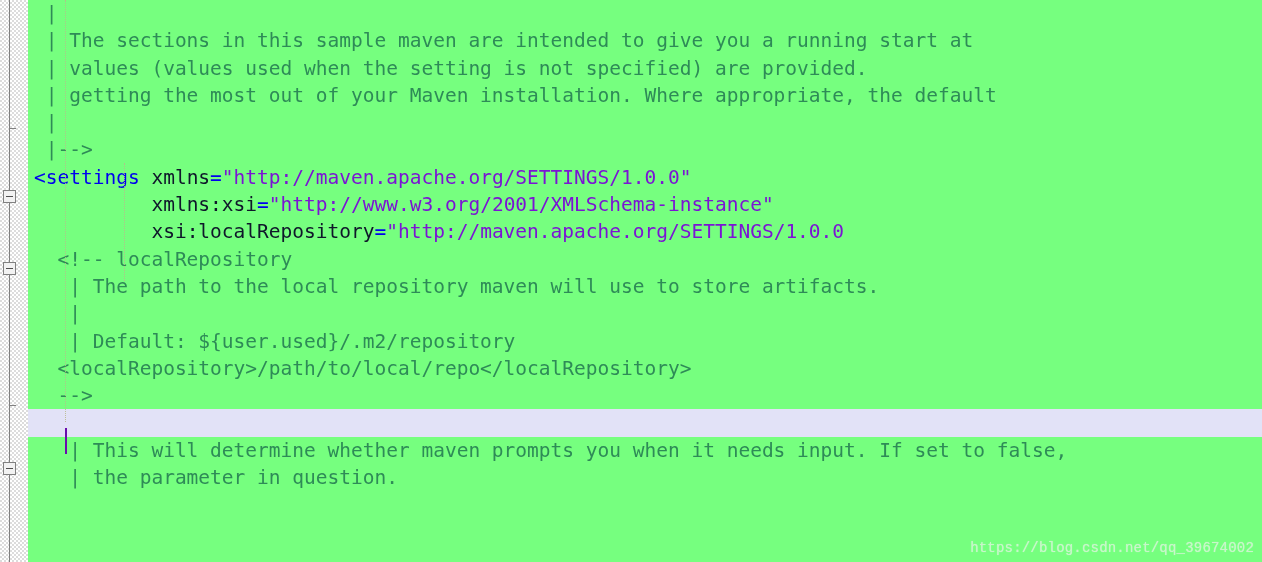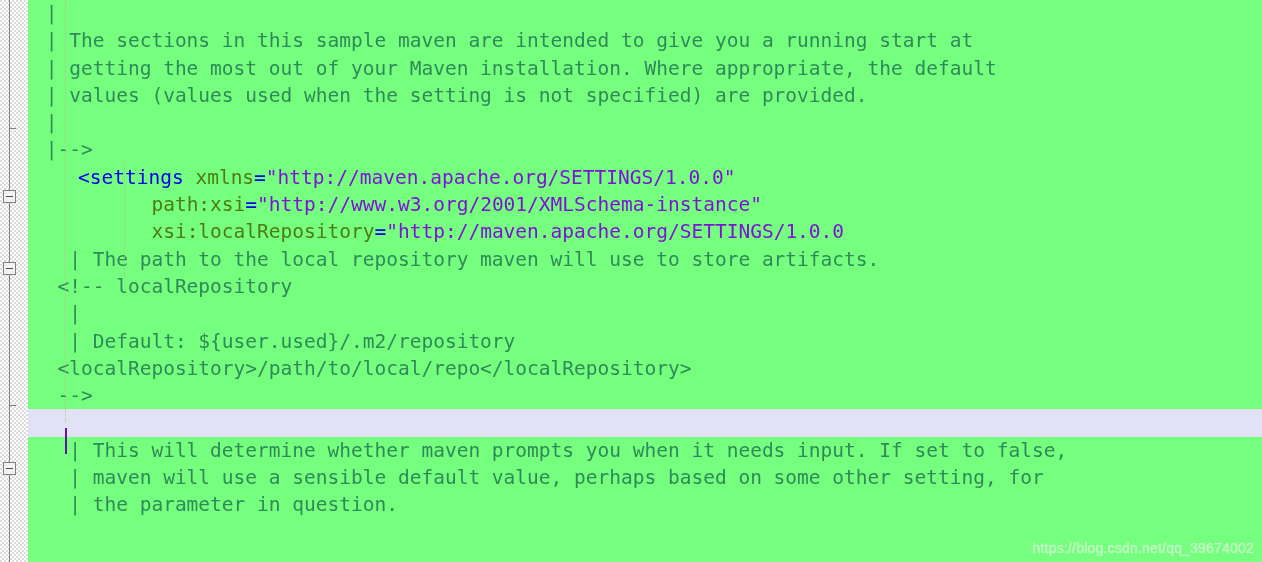--- a/index.html
+++ b/index.html
@@ -92,39 +92,39 @@
     top: 0;
     width: 1px;
     border-left: 1px dotted #b9b98a;
     opacity: .85;
     z-index: 3;
     pointer-events: none;
   }
 
   
   .cmt  { color: #2E8B57; }
-  .tag  { color: #0000EE; margin-left: 44px; }
-  .attr { color: #4d7c0f; }
+  .tag  { color: #0000EE; }
+  .attr { color: #0f172a; }
   .val  { color: #7B14D4; }
   .pun  { color: #0000EE; }
 
   
   #caret {
     position: absolute;
     width: 2px;
     background: #6A0DAD;
     z-index: 9;
   }
 
   
   #watermark {
     position: absolute;
     right: 8px;
     bottom: 6px;
-    font-family: Liberation Sans, sans-serif;
+    font-family: Liberation Mono, monospace;
     font-size: 14px;
     color: #C9F5CA;
     letter-spacing: .2px;
     z-index: 10;
     text-shadow: 0 0 1px rgba(255,255,255,.5);
     margin-top: 20px;
   }
 </style>
 </head>
 <body>
@@ -143,36 +143,35 @@
   </div>
 
   <div id="code">
     <div id="guides">
         <div class="guide" style="left: 37px; top: 0px; height: 422px;"></div>
         <div class="guide" style="left: 96px; top: 163px; height: 118px;"></div>
       </div>
     <div id="lines">
         <div class="line"><span class="cmt"> |</span></div>
         <div class="line"><span class="cmt"> | The sections in this sample maven are intended to give you a running start at</span></div>
+        <div class="line"><span class="cmt"> | values (values used when the setting is not specified) are provided.</span></div>
         <div class="line"><span class="cmt"> | getting the most out of your Maven installation. Where appropriate, the default</span></div>
-        <div class="line"><span class="cmt"> | values (values used when the setting is not specified) are provided.</span></div>
         <div class="line"><span class="cmt"> |</span></div>
         <div class="line"><span class="cmt"> |--&gt;</span></div>
         <div class="line"><span class="tag">&lt;settings </span><span class="attr">xmlns</span><span class="pun">=</span><span class="val">"http://maven.apache.org/SETTINGS/1.0.0"</span></div>
-        <div class="line"><span class="plain">          </span><span class="attr">path:xsi</span><span class="pun">=</span><span class="val">"http://www.w3.org/2001/XMLSchema-instance"</span></div>
+        <div class="line"><span class="plain">          </span><span class="attr">xmlns:xsi</span><span class="pun">=</span><span class="val">"http://www.w3.org/2001/XMLSchema-instance"</span></div>
         <div class="line"><span class="plain">          </span><span class="attr">xsi:localRepository</span><span class="pun">=</span><span class="val">"http://maven.apache.org/SETTINGS/1.0.0</span></div>
+        <div class="line"><span class="cmt">  &lt;!-- localRepository</span></div>
         <div class="line"><span class="cmt">   | The path to the local repository maven will use to store artifacts.</span></div>
-        <div class="line"><span class="cmt">  &lt;!-- localRepository</span></div>
         <div class="line"><span class="cmt">   |</span></div>
         <div class="line"><span class="cmt">   | Default: ${user.used}/.m2/repository</span></div>
         <div class="line"><span class="cmt">  &lt;localRepository&gt;/path/to/local/repo&lt;/localRepository&gt;</span></div>
         <div class="line"><span class="cmt">  --&gt;</span></div>
         <div class="line cur"><span class="plain"></span></div>
         <div class="line"><span class="cmt">   | This will determine whether maven prompts you when it needs input. If set to false,</span></div>
-        <div class="line"><span class="cmt">   | maven will use a sensible default value, perhaps based on some other setting, for</span></div>
         <div class="line"><span class="cmt">   | the parameter in question.</span></div>
       </div>
   </div>
 
   <div id="caret" style="left: 65px; top: 428px; height: 26px;"></div>
 
   <div id="watermark">https://blog.csdn.net/qq_39674002</div>
 </div>
 
 </body></html>

